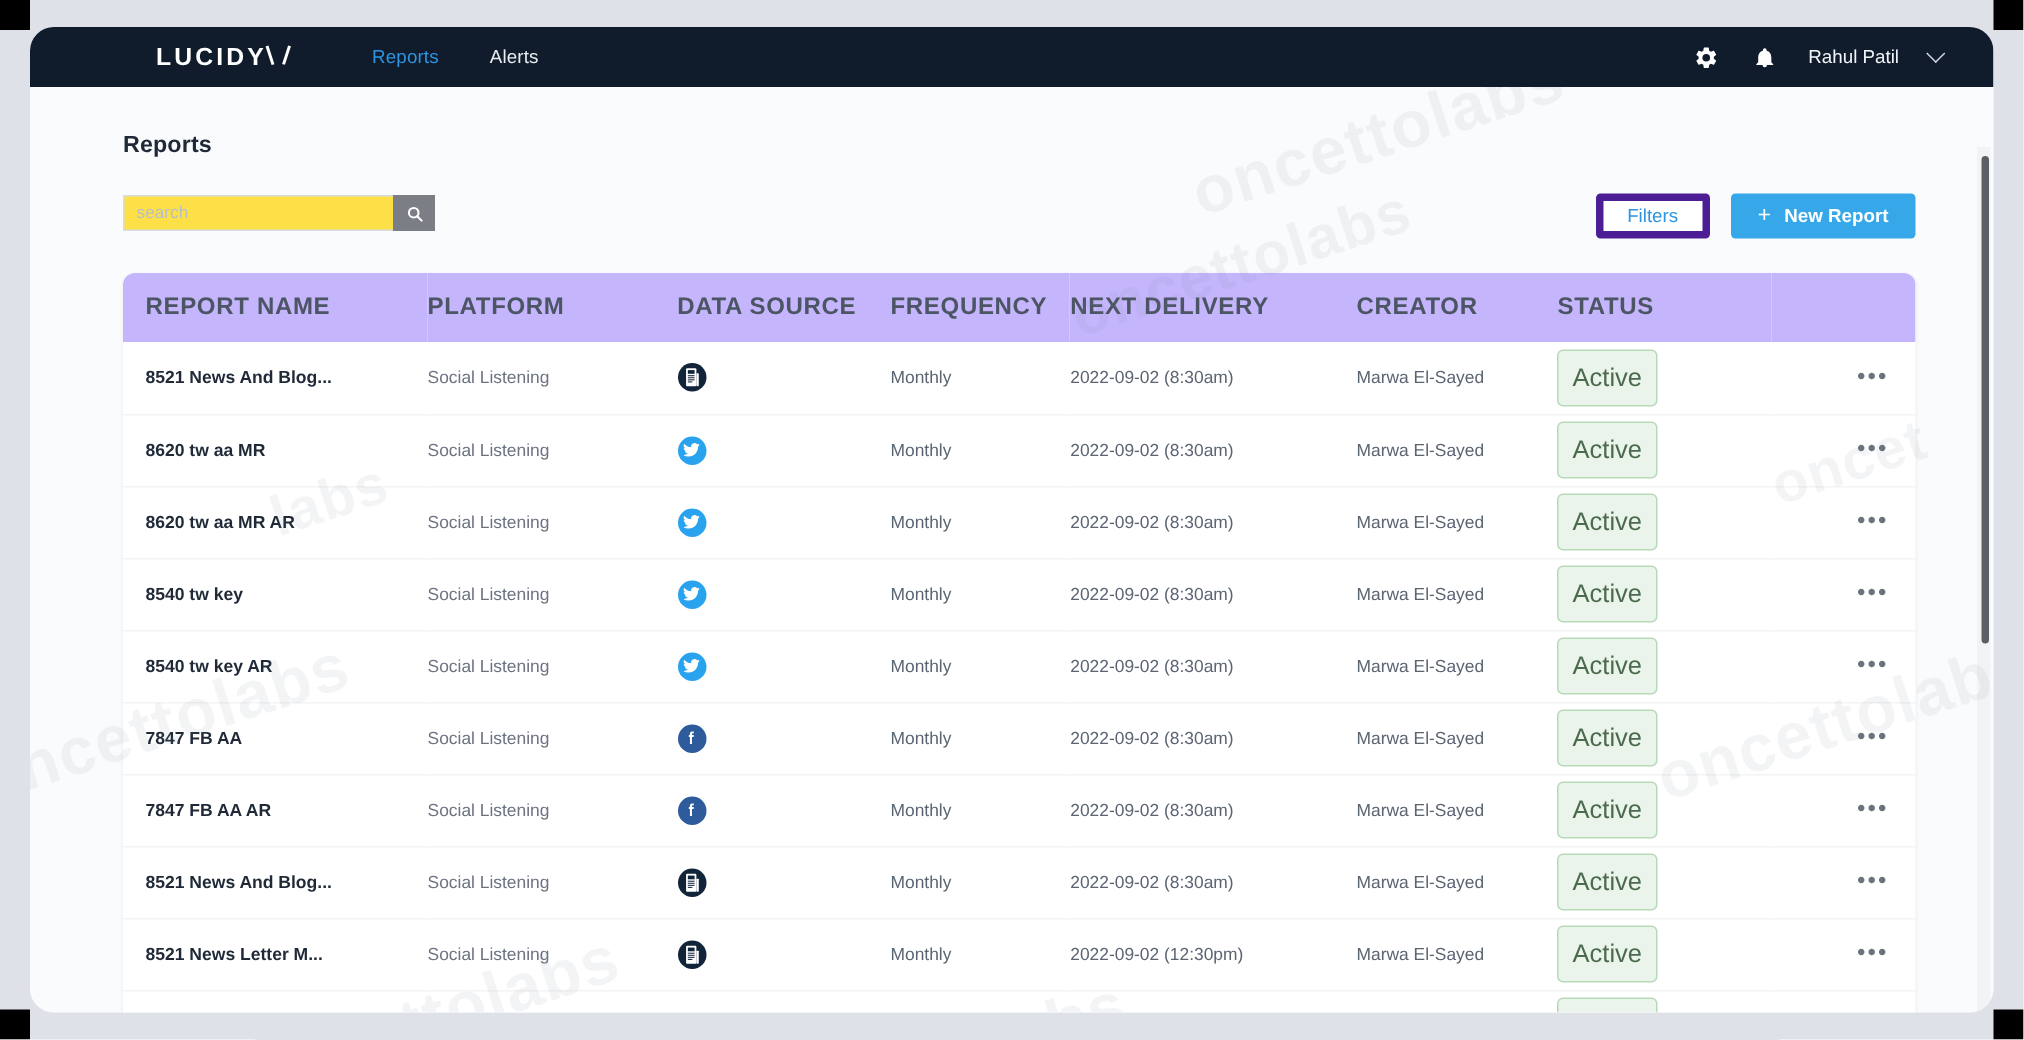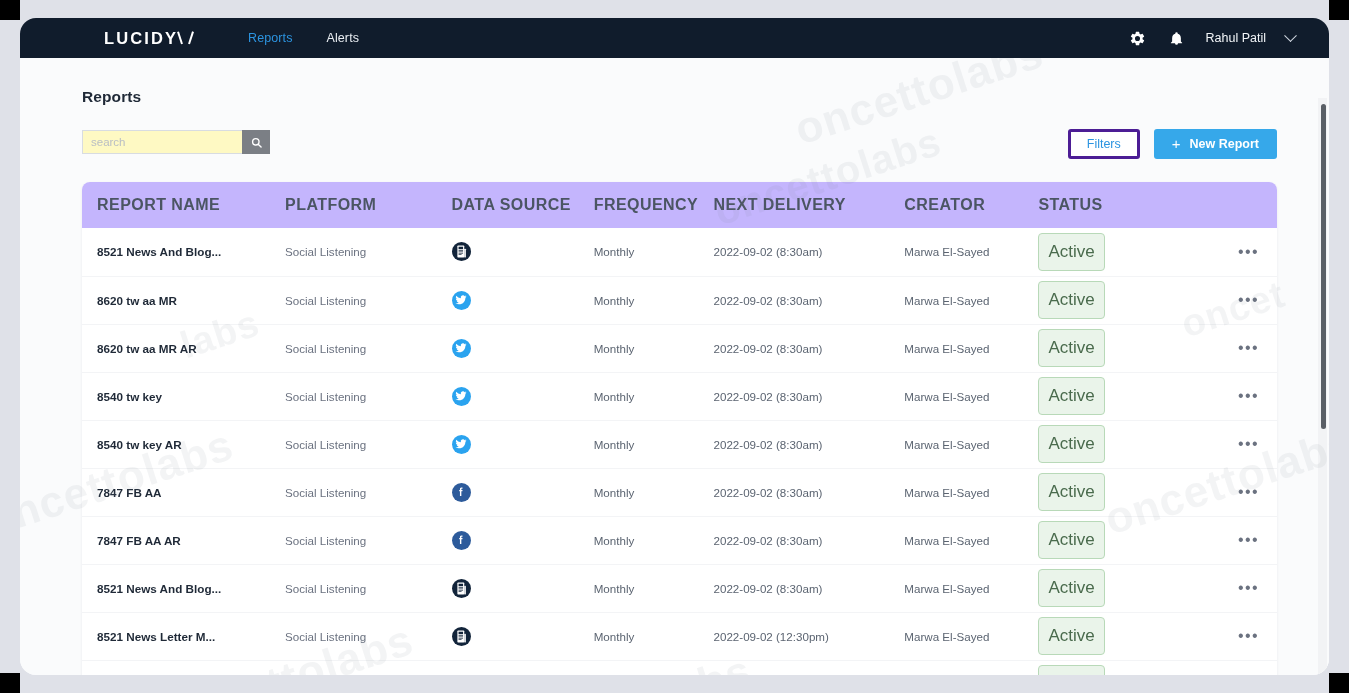--- a/index.html
+++ b/index.html
@@ -140,25 +140,25 @@
     margin-top: 18px;
     position: relative;
     height: 36px;
   }
 
   .search-wrap {
     display: flex;
     height: 24px;
   }
   .search-input {
-    width: 160px;
+    width: 180px;
     height: 24px;
     border: 1px solid #d8dce1;
     border-right: none;
-    background: #fef9c3;
+    background: #fde047;
     font-size: 11.5px;
     color: #495057;
     padding: 0 8px;
     font-family: "Liberation Sans", sans-serif;
     outline: none;
   }
   .search-input::placeholder { color: #b9bec4; }
   .search-btn {
     width: 28px; height: 24px;
     background: #7b7f85;
@@ -172,21 +172,21 @@
     display: flex;
     align-items: center;
     gap: 14px;
     position: relative;
     top: 2px;
   }
   .btn-outline {
     height: 30px;
     min-width: 68px;
     padding: 0 16px;
-    border: 3px solid #4c1d95;
+    border: 5px solid #4c1d95;
     border-radius: 3px;
     background: #ffffff;
     color: #2c94e0;
     font-size: 12.5px;
     font-family: "Liberation Sans", sans-serif;
     cursor: pointer;
   }
   .btn-primary {
     height: 30px;
     padding: 0 18px;

